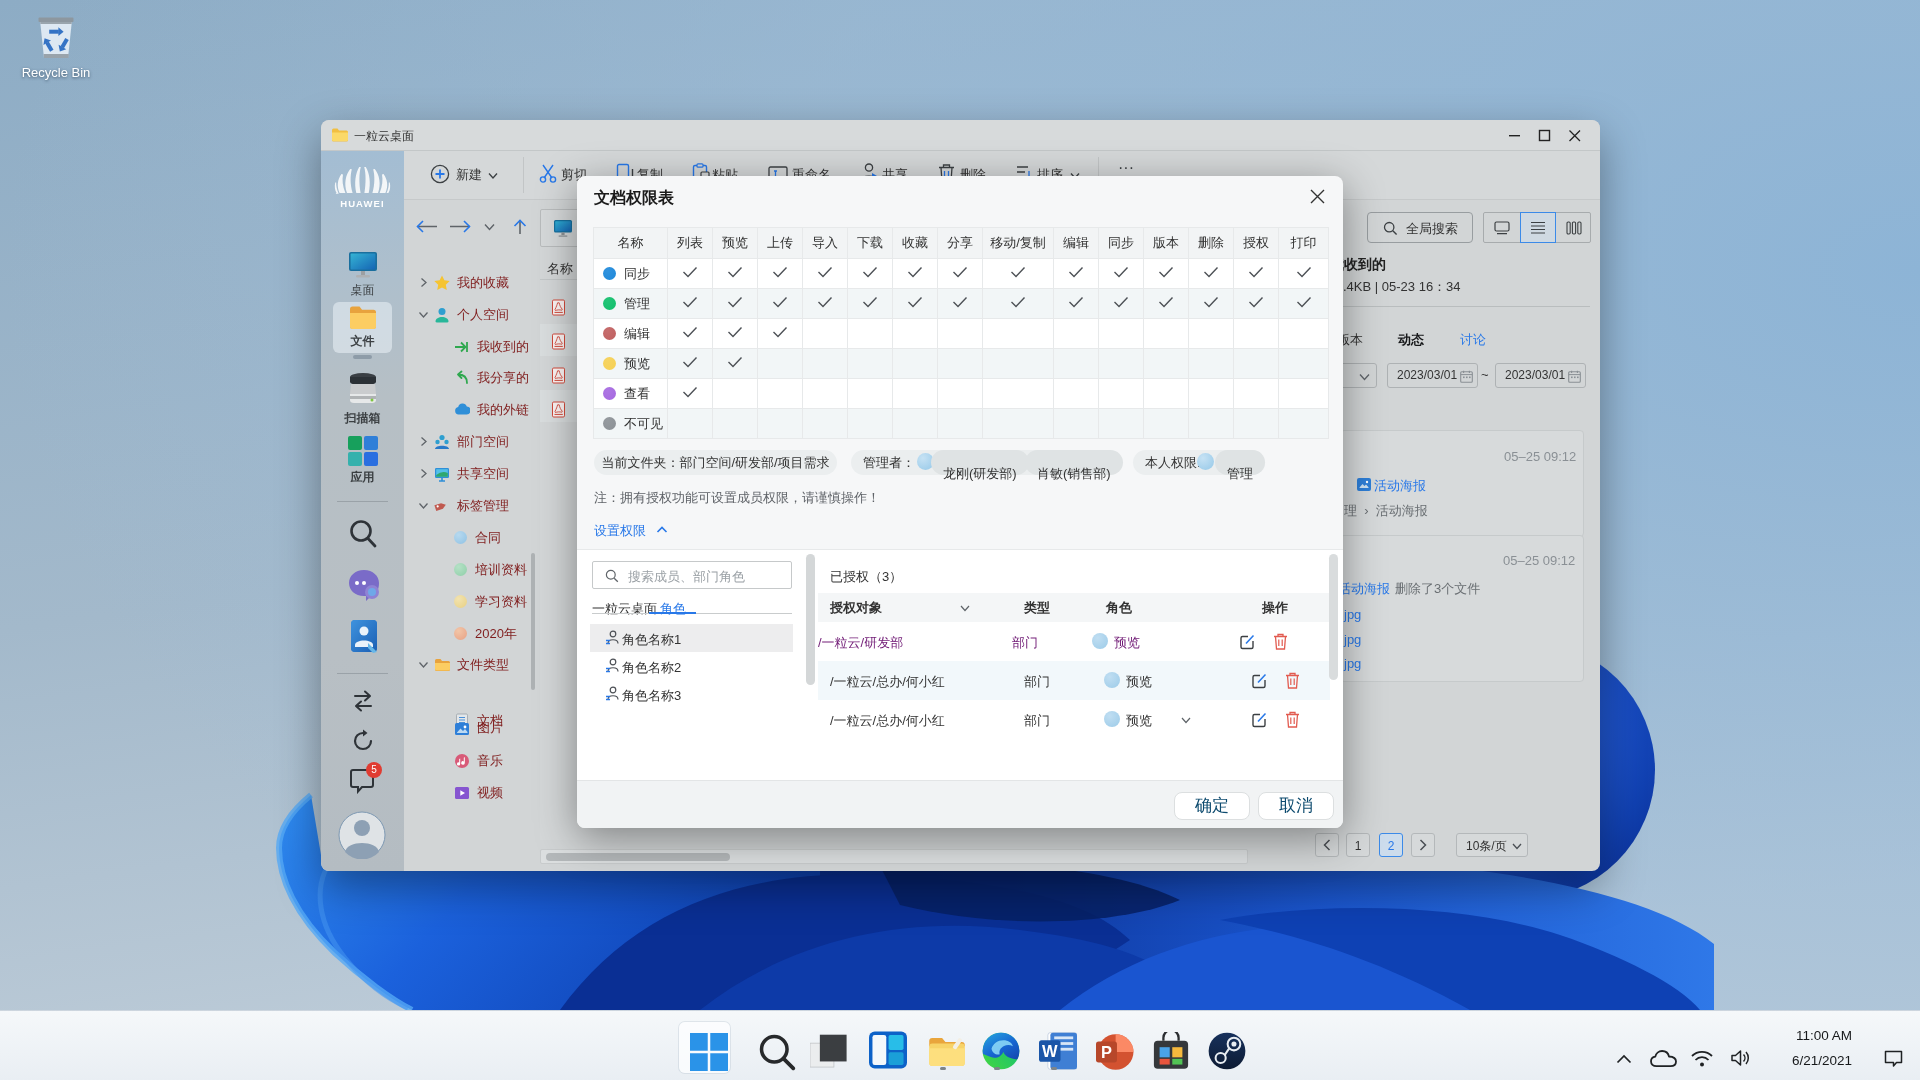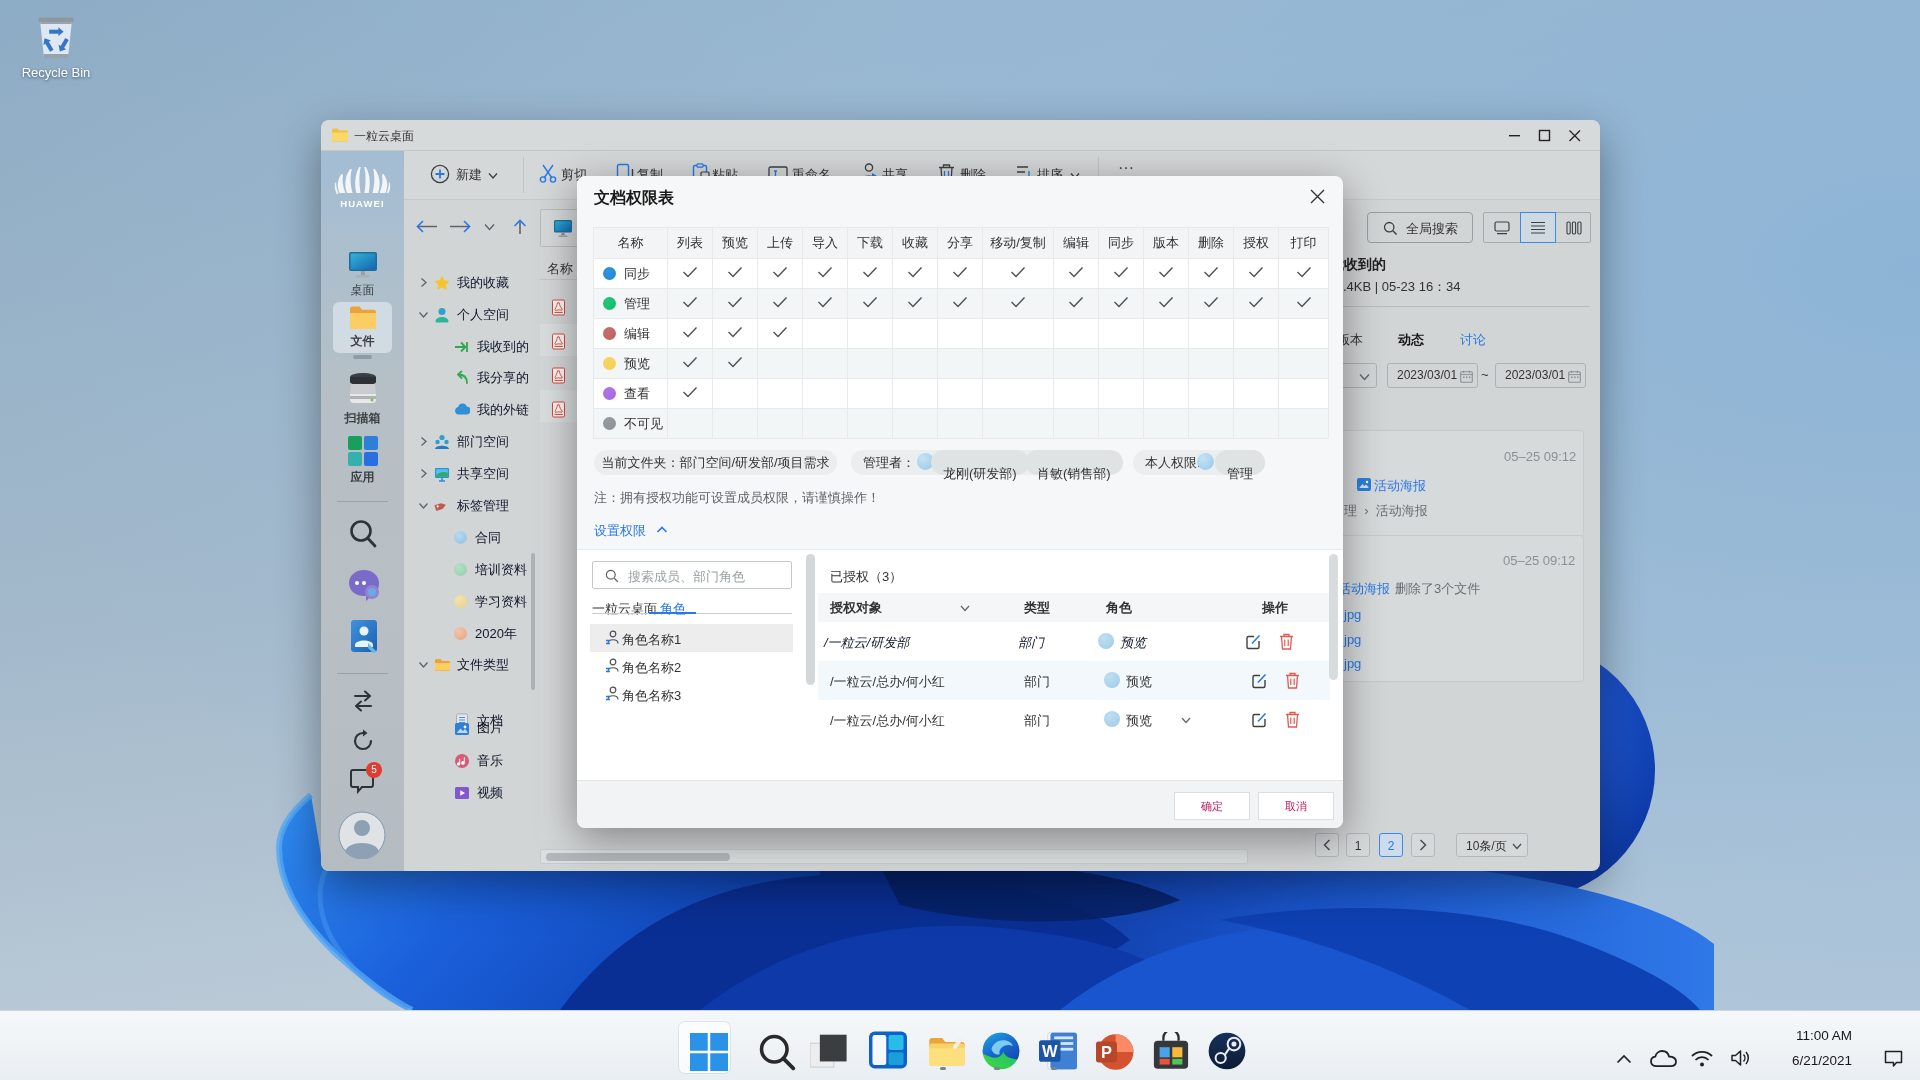--- a/index.html
+++ b/index.html
@@ -20,21 +20,21 @@
 .sideitem.dark { color:#3c4043;font-weight:bold; }
 
 #toolbar { left:83px; top:31px; width:1196px; height:49px; background:#d5d8d9; border-bottom:1px solid #c6c9ca; }
 .tbtxt { position:absolute; top:15px; font-size:13px; color:#333; }
 .tsep { position:absolute; top:6px; width:1px; height:36px; background:#c2c5c6; }
 
 #navrow { left:83px; top:80px; width:1196px; height:47px; background:#d2d5d6; }
 
 #addr { position:absolute; left:136px; top:9px; width:800px; height:38px; border:1px solid #b9bcbd; background:#d6d9da; border-radius:2px; }
 
-#tree { left:83px; top:127px; width:136px; height:593px; background:#d2d5d6; font-size:13px; color:#0f172a; }
+#tree { left:83px; top:127px; width:136px; height:593px; background:#d2d5d6; font-size:13px; color:#7f1d1d; }
 .ti { position:absolute; left:0; width:136px; height:31px; line-height:31px; white-space:nowrap; }
 .ti .cv { position:absolute; left:13px; top:9px; width:13px; height:13px; }
 .ti .ic { position:absolute; top:8px; width:16px; height:16px; }
 .ti .tx { position:absolute; top:0; }
 
 #flist { left:219px; top:127px; width:760px; height:593px; background:#d4d7d8; }
 
 #rpanel { left:979px; top:127px; width:300px; height:593px; background:#d2d5d6; font-size:13px; color:#333; }
 .datebox { height:25px; border:1px solid #aeb2b4; border-radius:3px; font-size:12px; color:#333; }
 .card { background:#d7dadb; border:1px solid #c6cacb; border-radius:4px; font-size:13px; }
@@ -50,21 +50,21 @@
 #ptable tr.alt td { background:#f2f6f7; }
 #ptable td.nm { text-align:left; }
 .pdot { display:inline-block; width:13px; height:13px; border-radius:50%; vertical-align:-2px; margin:0 8px 0 9px; }
 
 .pill { position:absolute; height:25px; line-height:25px; background:#ebeeef; border-radius:13px; font-size:13px; color:#333; white-space:nowrap; }
 .ipill { display:inline-block; height:25px; line-height:25px; padding:11px 12px; background:#dfe3e4; border-radius:13px; }
 .bdot { display:inline-block; width:17px; height:17px; border-radius:50%; background:radial-gradient(circle at 35% 30%,#c6e2f4,#95c8e8); vertical-align:-4px; }
 .arow { position:absolute; font-size:13px; }
 
 #dfoot { position:absolute; left:0; top:604px; width:766px; height:48px; background:#f1f3f4; border-top:1px solid #e3e5e6; border-radius:0 0 8px 8px; }
-.dbtn { position:absolute; top:11px; width:76px; height:28px; background:#fff; border:1px solid #dcdfe0; border-radius:0; text-align:center; line-height:26px; font-size:11px; color:#be185d; }
+.dbtn { position:absolute; top:11px; width:76px; height:28px; background:#fff; border:1px solid #dcdfe0; border-radius:8px; text-align:center; line-height:26px; font-size:17px; color:#0c4a6e; }
 
 #taskbar { left:0; top:1010px; width:1920px; height:70px; background:linear-gradient(180deg,#f5f8fa,#e9eef3); border-top:1px solid rgba(120,140,160,.25); }
 .tico { position:absolute; top:16px; width:38px; height:38px; }
 .rundot { position:absolute; top:56px; width:6px; height:3px; border-radius:2px; background:#7d8489; }
 </style>
 </head>
 <body>
 <div id="desk">
 
 <svg class="abs" id="wall" width="1920" height="1080" viewBox="0 0 1920 1080">
@@ -913,21 +913,21 @@
   <span class="abs" style="left:253px;top:392px;color:#333;">已授权（3）</span>
   <div class="abs" style="left:241px;top:417px;width:512px;height:29px;background:#f4f6f7;">
    <span class="abs" style="left:12px;top:6px;font-weight:bold;color:#333;">授权对象</span>
    <svg class="abs" style="left:142px;top:12px;" width="10" height="7" viewBox="0 0 10 7">
             <path d="M1 1 L5 5.5 L9 1" stroke="#5f6469" stroke-width="1.2" fill="none"></path>
           </svg>
    <span class="abs" style="left:206px;top:6px;font-weight:bold;color:#333;">类型</span>
    <span class="abs" style="left:288px;top:6px;font-weight:bold;color:#333;">角色</span>
    <span class="abs" style="left:444px;top:6px;font-weight:bold;color:#333;">操作</span>
   </div>
-  <div class="abs arow" style="top: 446px; left: 235px; width: 512px; height: 39px; color: #0f172a; font-style: italic;">
+  <div class="abs arow" style="top: 446px; left: 229px; width: 512px; height: 39px; color: #701a75;">
    <span class="abs" style="left:12px;top:12px;">/一粒云/研发部</span>
   <span class="abs" style="left:206px;top:12px;">部门</span>
           <span class="abs" style="left:286px;top:11px;width:16px;height:16px;border-radius:50%;background:radial-gradient(circle at 35% 30%,#c0def2,#9ccbe8);"></span>
           <span class="abs" style="left:308px;top:12px;">预览</span>
           <svg class="abs" style="left:433px;top:11px;" width="17" height="17" viewBox="0 0 17 17">
             <path d="M14 8 L14 14 Q14 15.5 12.5 15.5 L3.5 15.5 Q2 15.5 2 14 L2 5 Q2 3.5 3.5 3.5 L9 3.5" fill="none" stroke="#3c4043" stroke-width="1.4"></path>
             <path d="M7 10.5 L14.5 2.5" stroke="#2878e8" stroke-width="1.5"></path>
           </svg>
           <svg class="abs" style="left:467px;top:11px;" width="15" height="17" viewBox="0 0 15 17">
             <path d="M1 3.5 L14 3.5 M5 3 L5 1.5 L10 1.5 L10 3 M2.5 3.5 L3.5 16 L11.5 16 L12.5 3.5" fill="none" stroke="#e25b50" stroke-width="1.3"></path>

